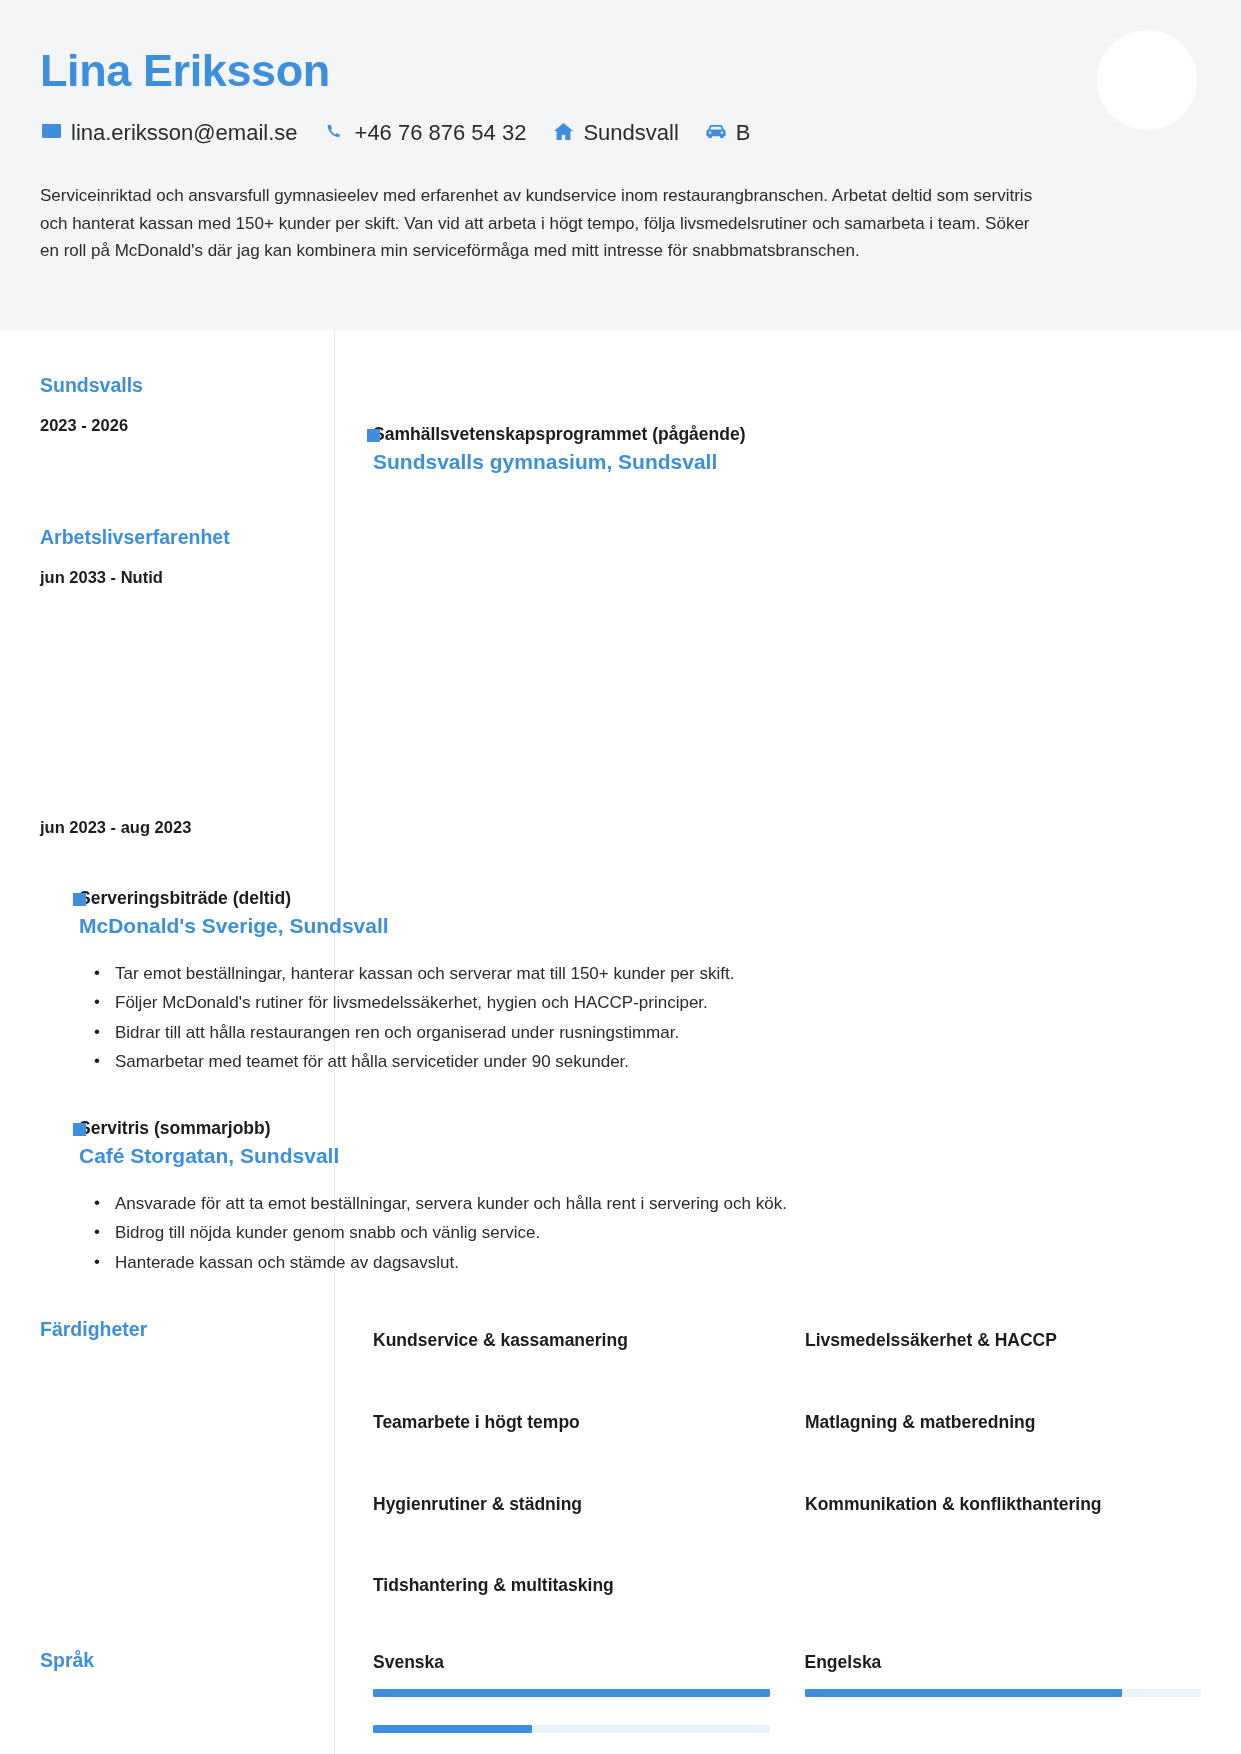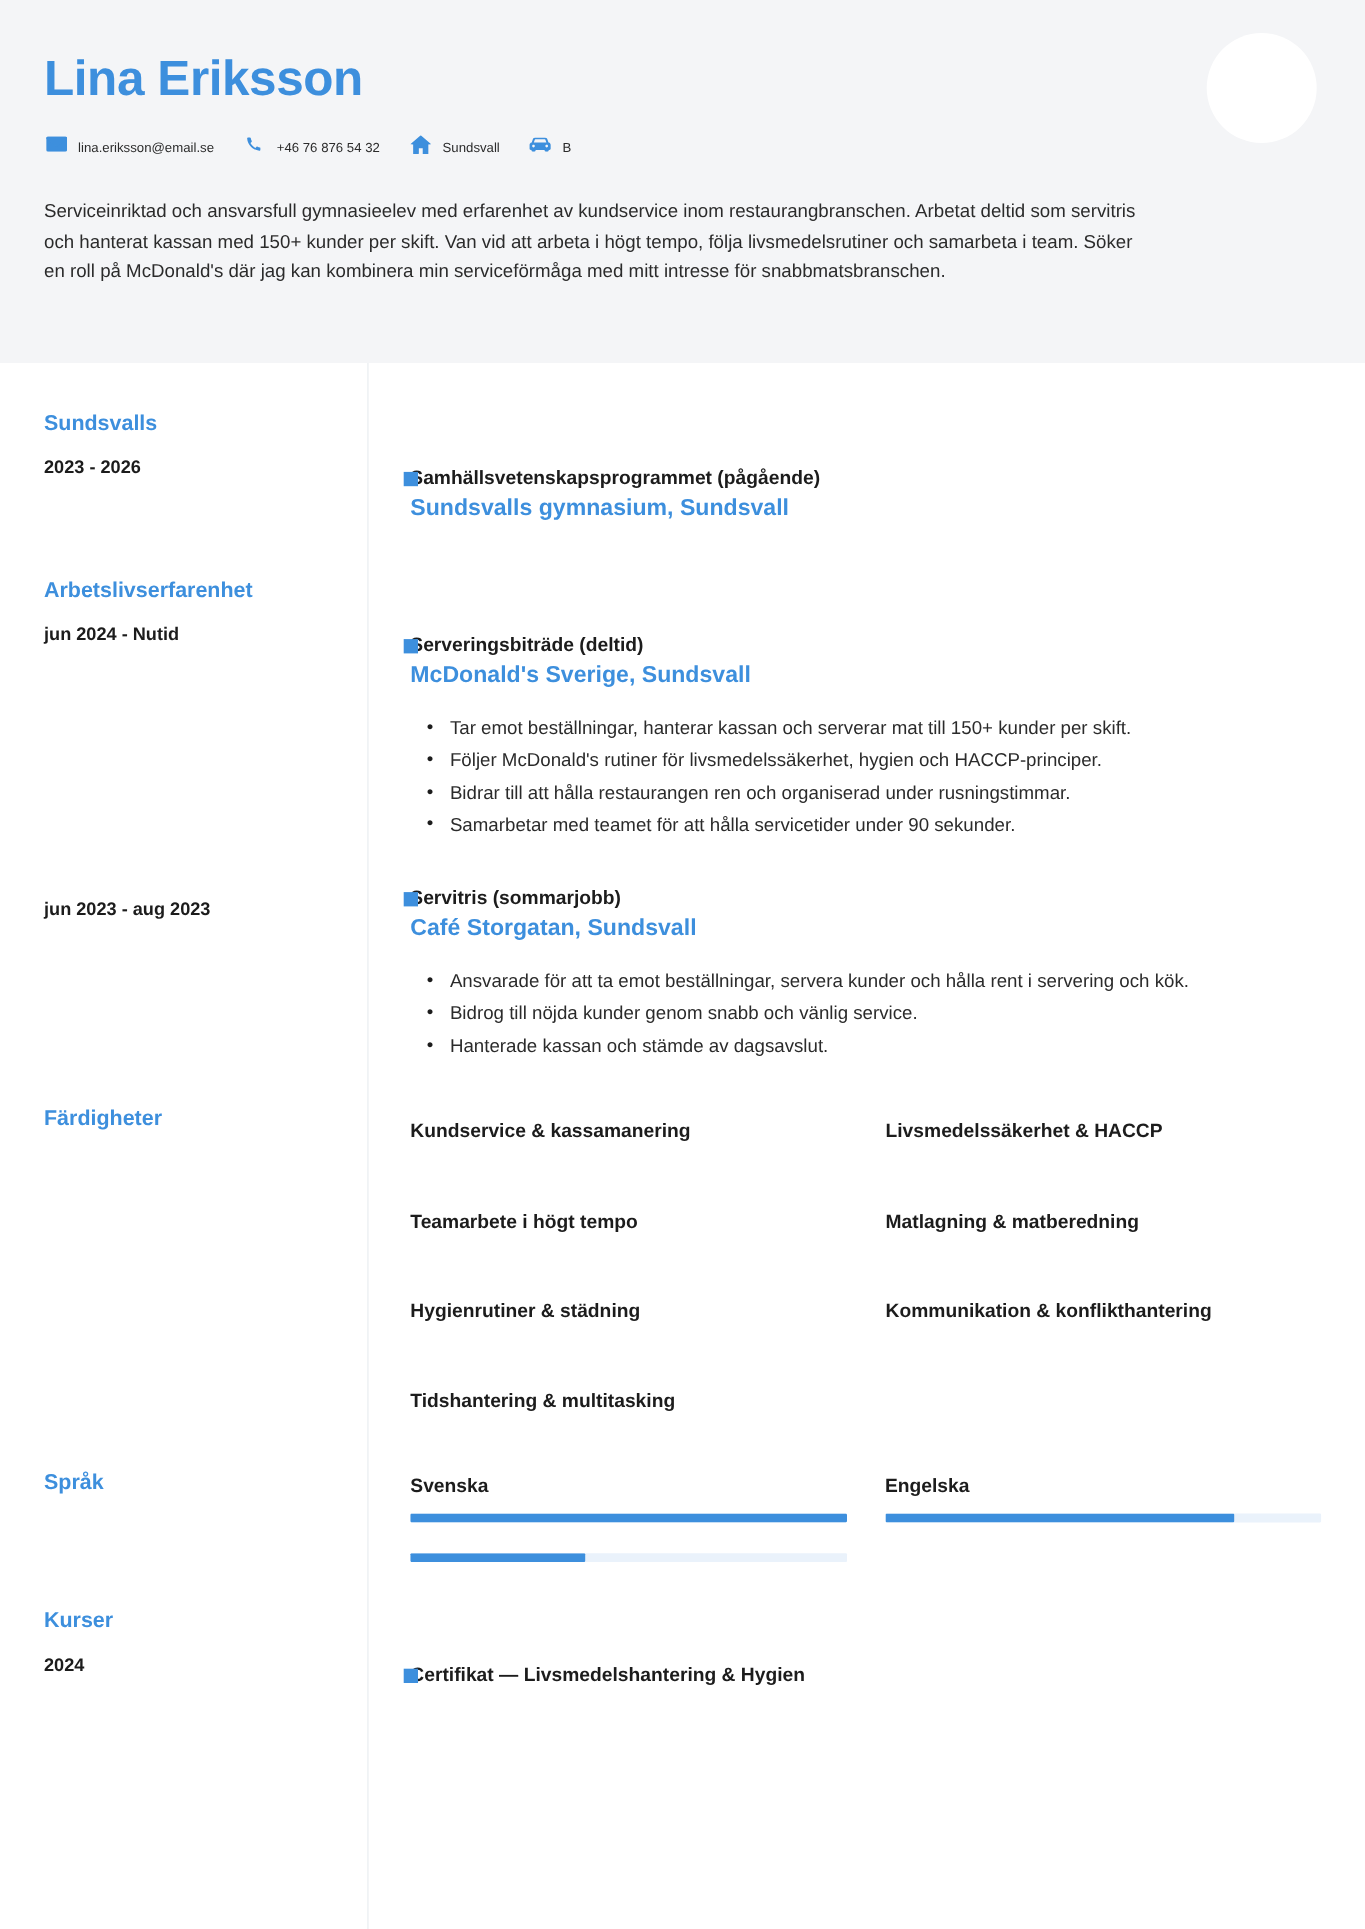--- a/index.html
+++ b/index.html
@@ -33,22 +33,22 @@
   }
   .contact-row {
     display: flex;
     align-items: center;
     flex-wrap: wrap;
     gap: 0px;
     margin-bottom: 38px;
   }
   .contact-item {
     display: flex;
-    align-items: flex-end;
-    font-size: 12px;
+    align-items: flex-start;
+    font-size: 22px;
     color: #2b2b2b;
     margin-right: 26px;
     line-height: 1;
   }
   .contact-item .ci-icon {
     display: inline-flex;
     align-items: center;
     justify-content: center;
     width: 22px;
     height: 18px;
@@ -197,21 +197,21 @@
   }
   .lang-fill {
     position: absolute;
     left: 0; top: 0; bottom: 0;
     background: #3d8fdd;
     border-radius: 1px;
   }
 
   
   .sec-utbildning { padding-top: 44px; }
-  .sec-arbets { padding-top: 48px; }
+  .sec-arbets { padding-top: 48px; flex-direction: column; }
   .sec-fard { padding-top: 40px; }
   .sec-sprak { padding-top: 40px; }
   .sec-kurser { padding-top: 42px; }
   .exp-entry { padding-top: 0; }
   .exp-entry + .exp-entry { margin-top: 40px; }
   .bottom-pad { height: 290px; }
 </style>
 </head>
 <body>
 
@@ -280,21 +280,21 @@
           <span class="marker"></span>
           <div class="entry-title">Samhällsvetenskapsprogrammet (pågående)</div>
           <div class="entry-org">Sundsvalls gymnasium, Sundsvall</div>
         </div>
       </div>
     </div>
 
     <div class="section sec-arbets">
       <div class="col-left">
         <div class="section-title">Arbetslivserfarenhet</div>
-        <div class="entry-date" style="margin-top:18px;">jun 2024 - Nutid</div>
+        <div class="entry-date" style="margin-top:18px;">jun 2033 - Nutid</div>
         <div class="entry-date" style="margin-top:228px;">jun 2023 - aug 2023</div>
       </div>
       <div class="col-right">
         <div style="height:48px;"></div>
 
         <div class="exp-entry" style="position:relative;">
           <span class="marker"></span>
           <div class="entry-title">Serveringsbiträde (deltid)</div>
           <div class="entry-org">McDonald's Sverige, Sundsvall</div>
           <ul class="bullets">

